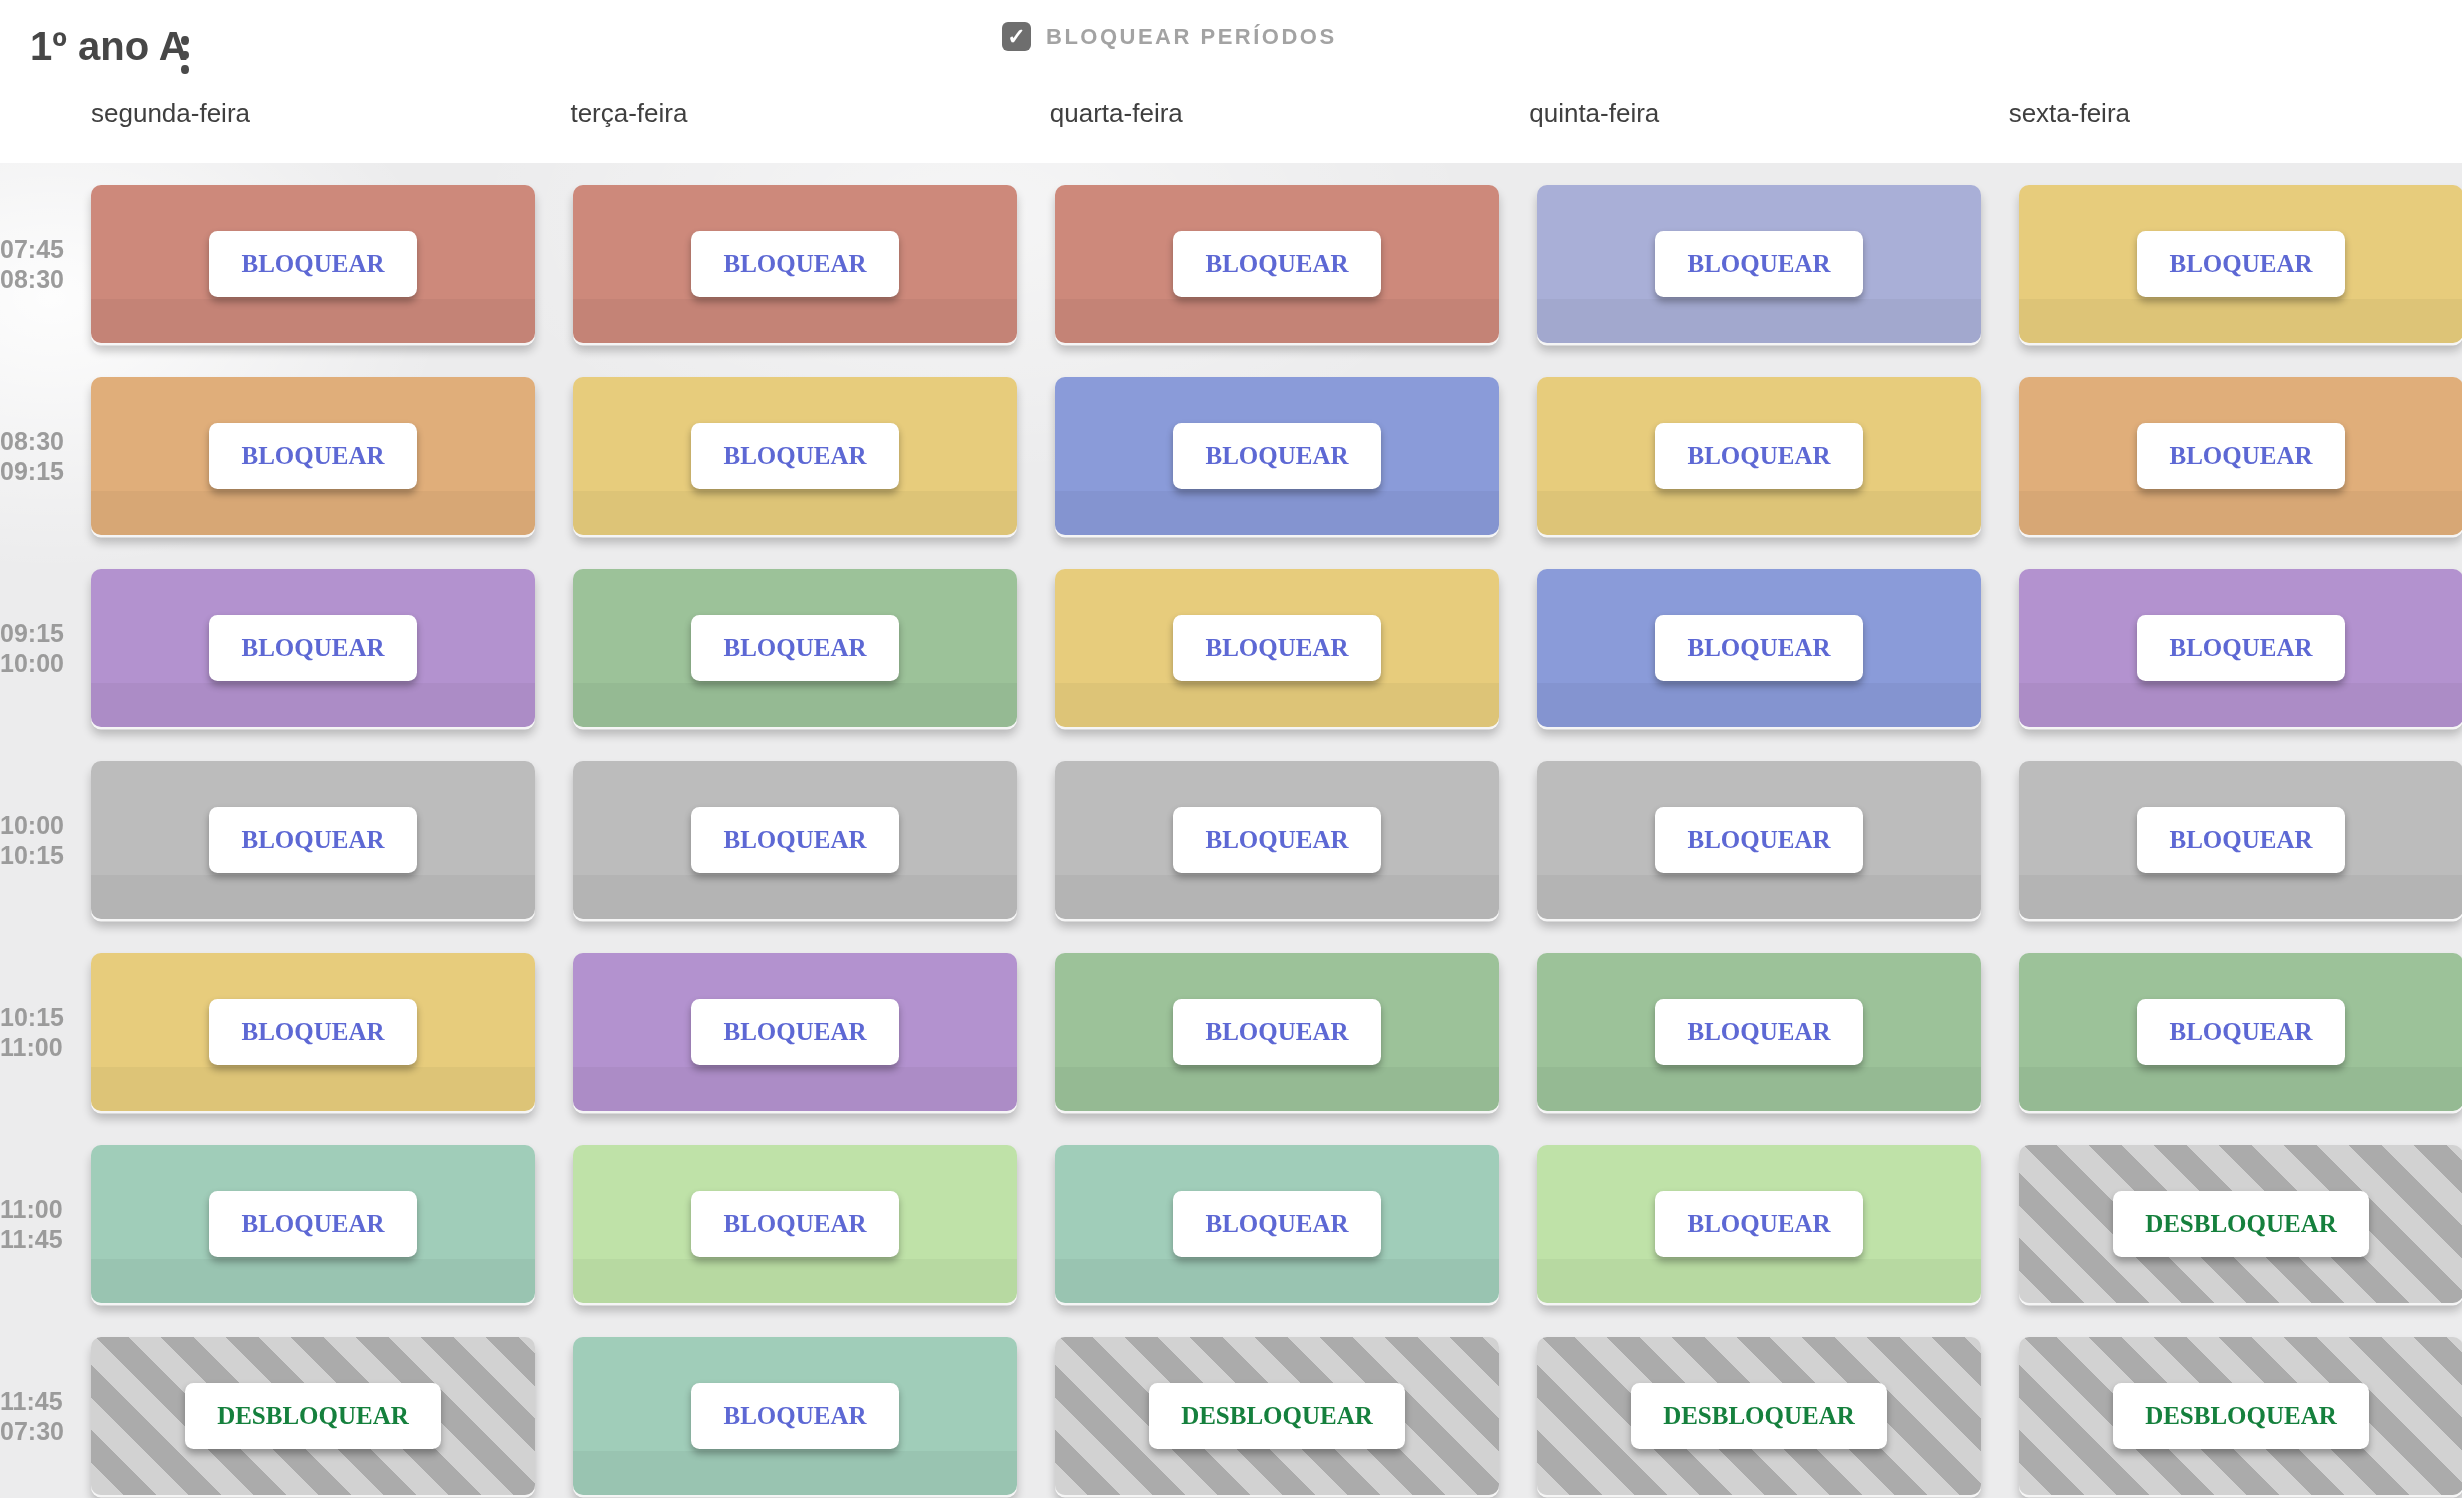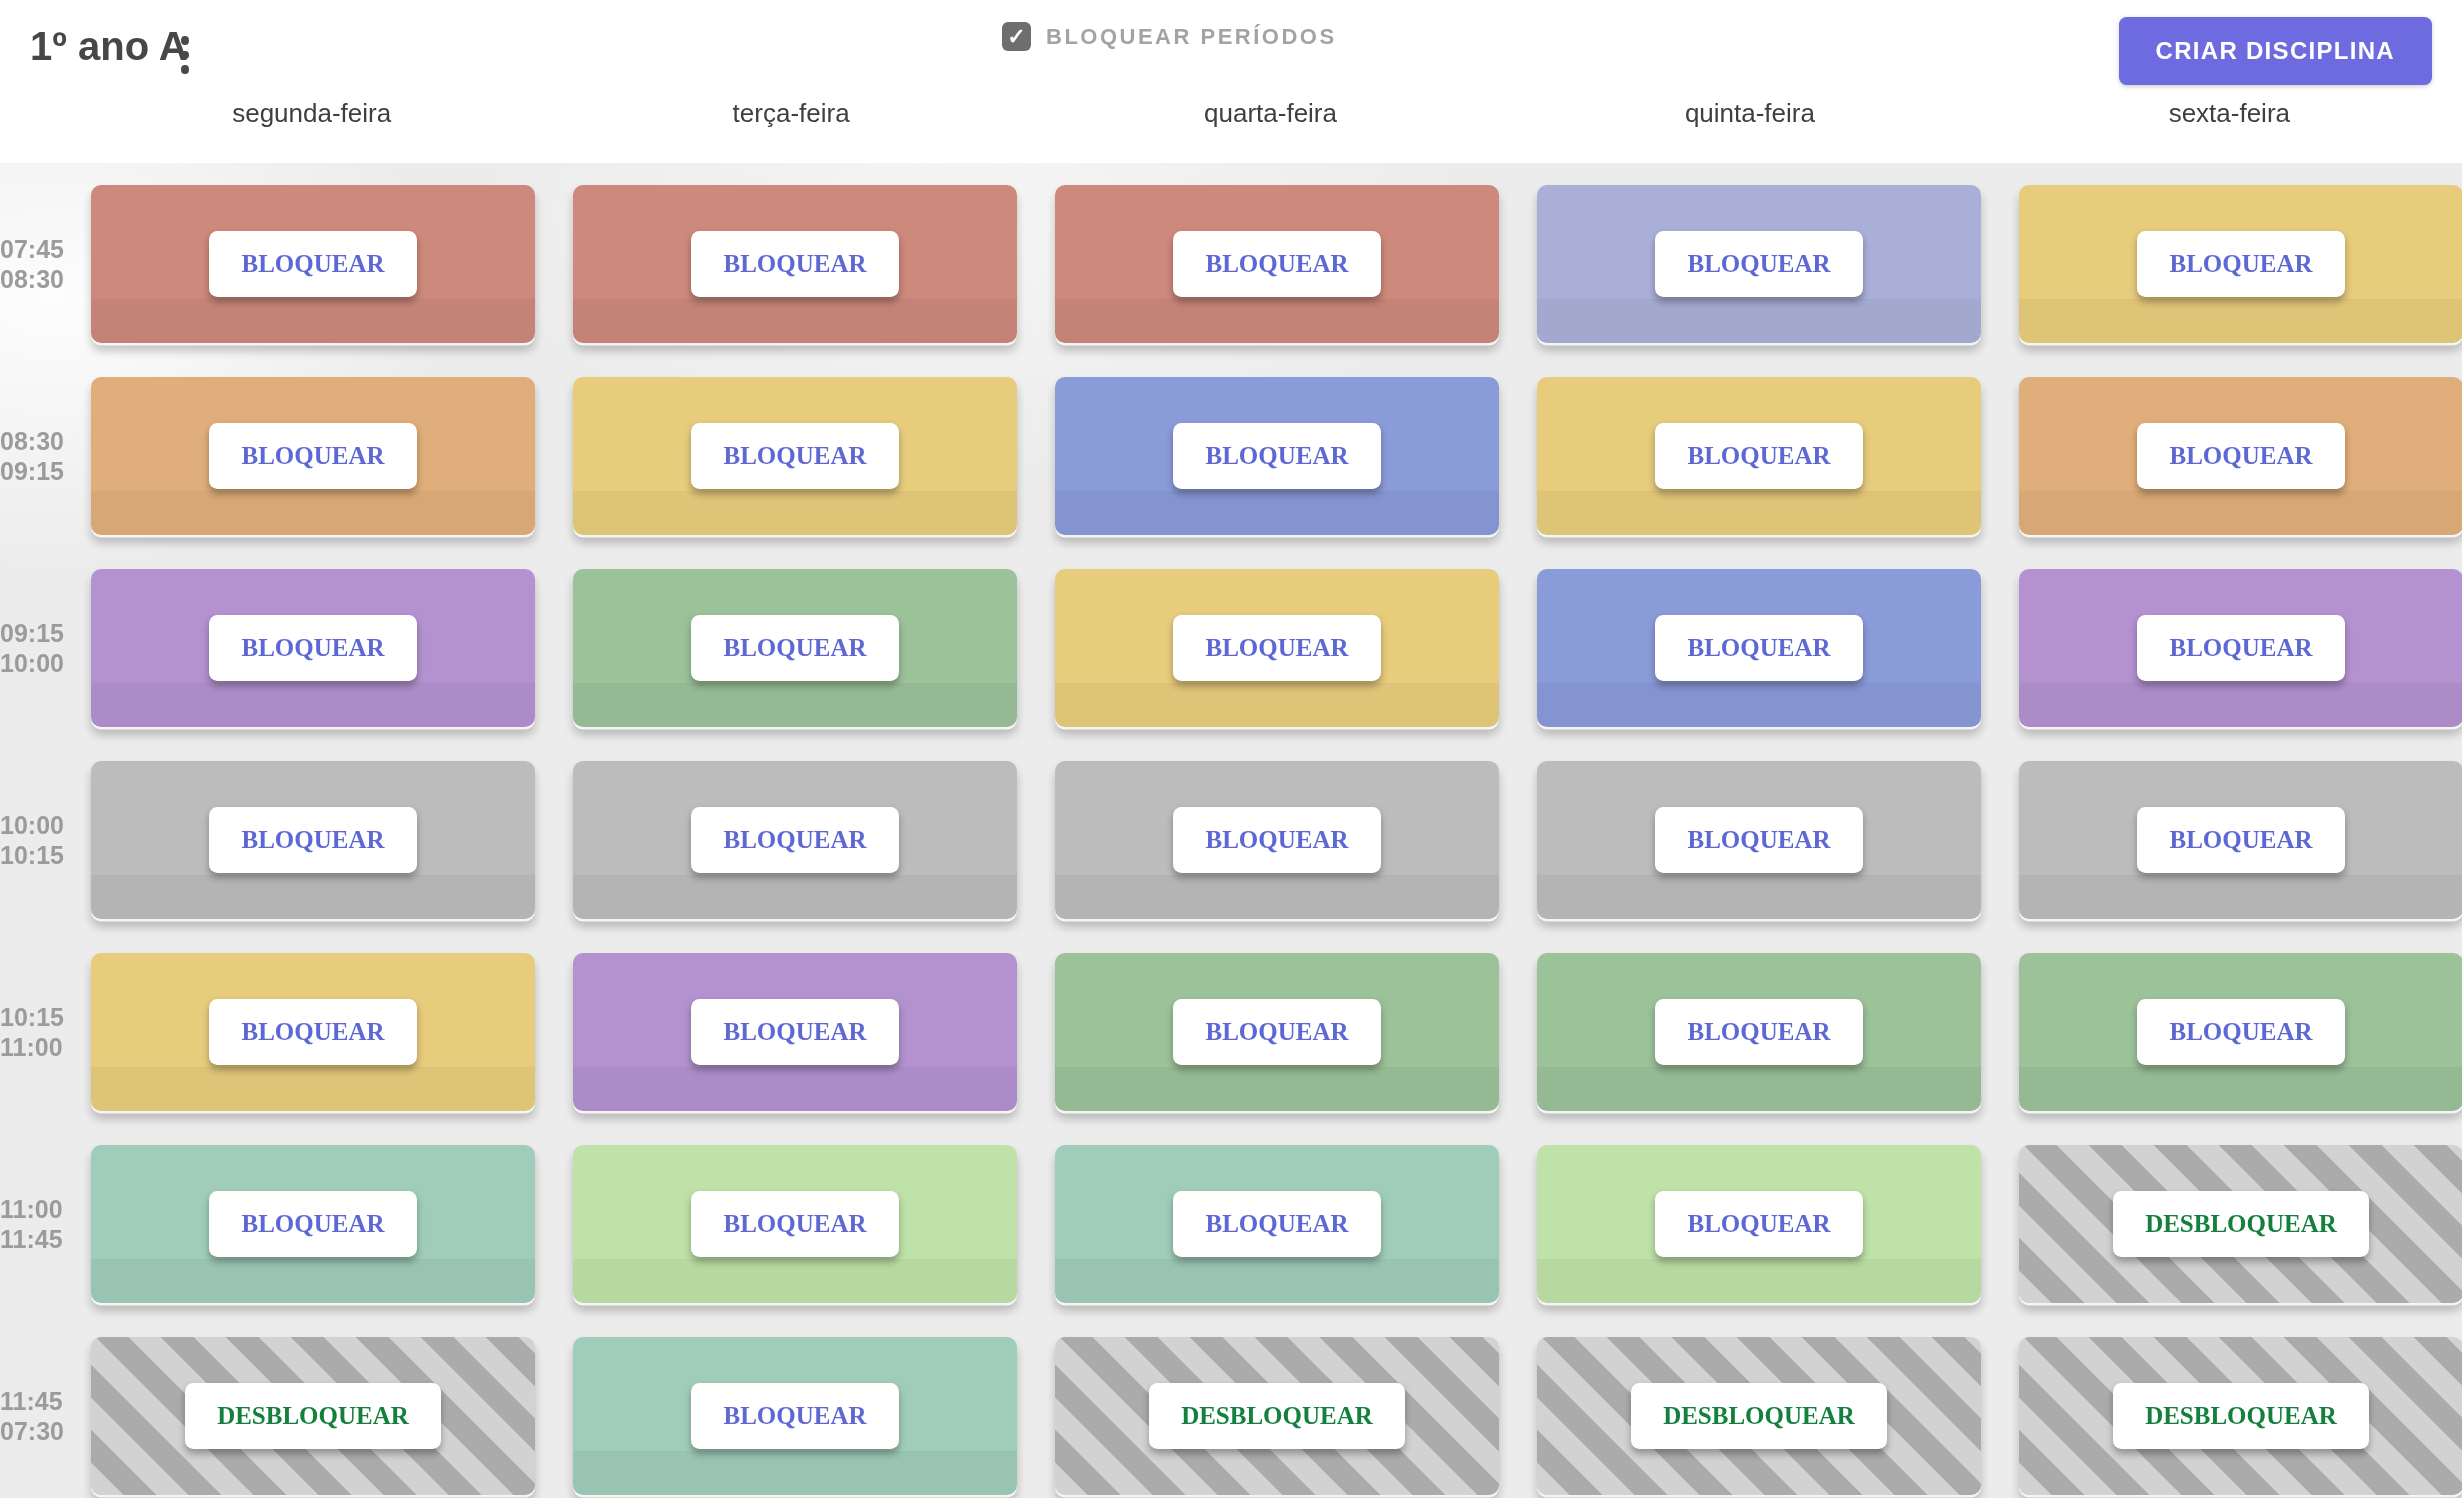--- a/index.html
+++ b/index.html
@@ -14,21 +14,21 @@
   .kebab { position:absolute; left:181px; top:36px; width:36px; height:44px; display:flex; flex-direction:column; gap:6px; align-items:flex-start; cursor:pointer; }
   .kebab .dot { width:7.6px; height:8.5px; border-radius:50%; background:#4a4a4a; }
 
   .chk-group { position:absolute; left:1002px; top:22px; display:flex; align-items:center; }
   .checkbox { width:29px; height:29px; background:#6e6e6e; border-radius:6px; color:#ffffff; font-size:22px; font-weight:bold; display:flex; align-items:center; justify-content:center; cursor:pointer; }
   .chk-label { margin-left:15px; font-size:22px; font-weight:bold; color:#a3a3a3; letter-spacing:2.5px; }
 
   .create-btn { position:absolute; right:30px; top:17px; height:68px; padding:0 37px; background:#6e6ae0; color:#ffffff; border:none; border-radius:7.6px; font-family:inherit; font-size:24px; font-weight:bold; letter-spacing:1.3px; cursor:pointer; box-shadow:0 1.7px 4.2px rgba(0,0,0,.18); }
 
   .day-headers { position:absolute; left:0; top:98px; width:100%; display:flex; padding-left:91px; }
-  .day { width:444px; margin-right:38px; text-align:center; font-size:26px; color:#3f3f3f; }
+  .day { width:444px; margin-right:38px; text-align:left; font-size:26px; color:#3f3f3f; }
   .day:last-child { margin-right:12px; }
 
   
   .board { position:absolute; top:163px; left:0; right:0; bottom:0; padding-top:22px;
     background:
       radial-gradient(643px 440px at 51px 135px, rgba(255,255,255,.9), rgba(255,255,255,0) 62%),
       radial-gradient(846px 440px at 973px 51px, rgba(255,255,255,.5), rgba(255,255,255,0) 60%),
       #ececed;
   }
   .row { display:flex; height:158px; margin-bottom:34px; }
@@ -57,21 +57,20 @@
       <span class="dot"></span>
     </div>
 
     <div class="chk-group">
       <div class="checkbox">
         <span>✓</span>
       </div>
       <div class="chk-label">BLOQUEAR PERÍODOS</div>
     </div>
 
-    <button class="create-btn">CRIAR DISCIPLINA</button>
 
     <div class="day-headers">
         <div class="day">segunda-feira</div>
         <div class="day">terça-feira</div>
         <div class="day">quarta-feira</div>
         <div class="day">quinta-feira</div>
         <div class="day">sexta-feira</div>
       </div>
   </div>
 

